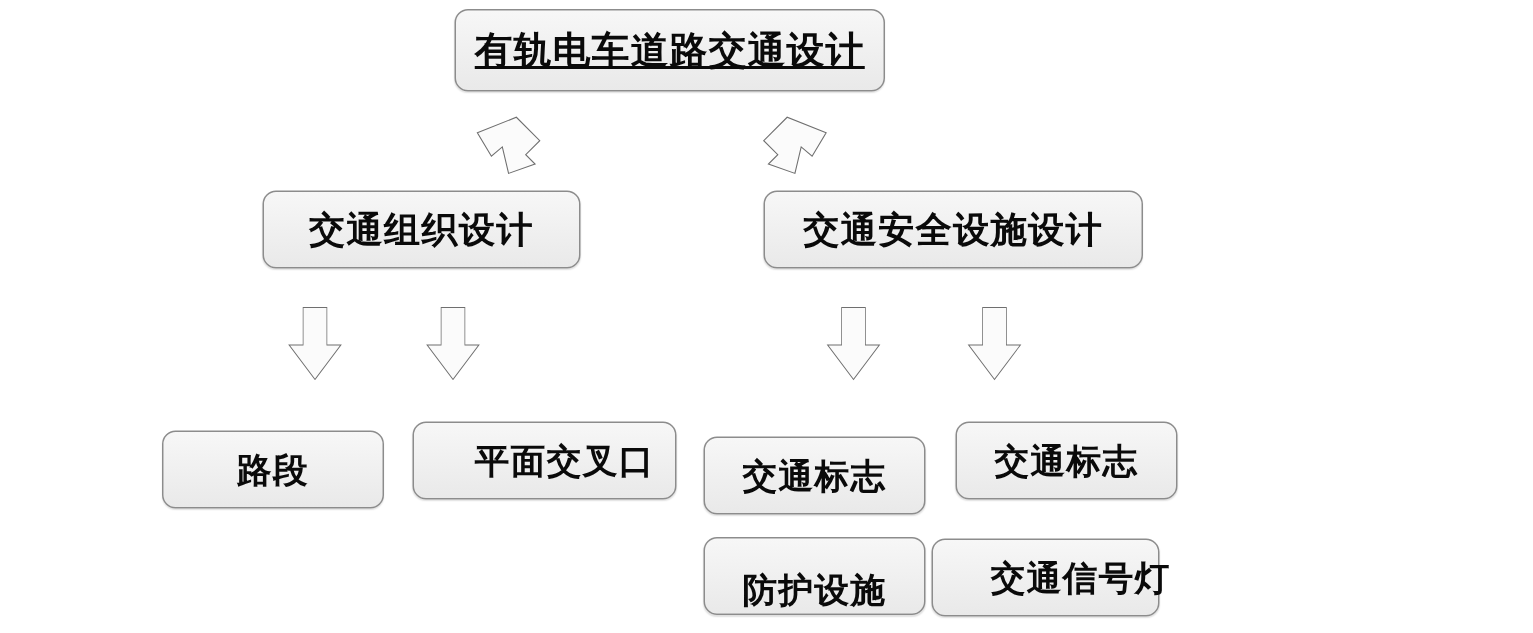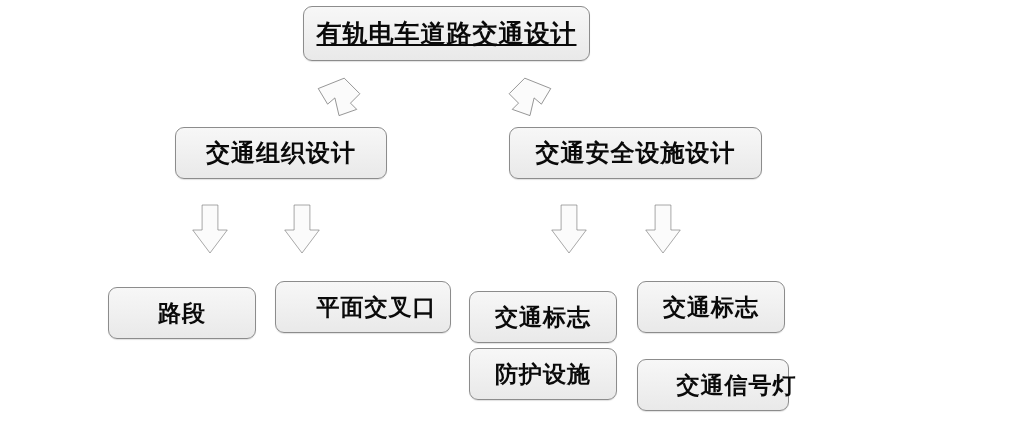--- a/index.html
+++ b/index.html
@@ -67,24 +67,24 @@
   </div>
   <div class="node node-leaf" id="node-leaf-1" style="left: 275px; top: 281px; width: 176px; height: 52px; border-color: rgb(140, 140, 140); color: rgb(10, 10, 10); background: linear-gradient(rgb(247, 247, 247) 0%, rgb(233, 233, 233) 100%); padding-left: 27px;">
     <span>平面交叉口</span>
   </div>
   <div class="node node-leaf" id="node-leaf-2" style="left: 469px; top: 291px; width: 148px; height: 52px; border-color: rgb(140, 140, 140); color: rgb(10, 10, 10); background: linear-gradient(rgb(247, 247, 247) 0%, rgb(233, 233, 233) 100%);">
     <span>交通标志</span>
   </div>
   <div class="node node-leaf" id="node-leaf-3" style="left: 637px; top: 281px; width: 148px; height: 52px; border-color: rgb(140, 140, 140); color: rgb(10, 10, 10); background: linear-gradient(rgb(247, 247, 247) 0%, rgb(233, 233, 233) 100%);">
     <span>交通标志</span>
   </div>
-  <div class="node node-leaf" id="node-leaf-5" style="left: 469px; top: 348px; width: 148px; height: 52px; border-color: rgb(140, 140, 140); color: rgb(10, 10, 10); background: linear-gradient(rgb(247, 247, 247) 0%, rgb(233, 233, 233) 100%);">
+  <div class="node node-leaf" id="node-leaf-5" style="left: 469px; top: 358px; width: 148px; height: 52px; border-color: rgb(140, 140, 140); color: rgb(10, 10, 10); background: linear-gradient(rgb(247, 247, 247) 0%, rgb(233, 233, 233) 100%); align-items: flex-end;">
     <span>防护设施</span>
   </div>
-  <div class="node node-leaf" id="node-leaf-6" style="left: 637px; top: 359px; width: 152px; height: 52px; border-color: rgb(140, 140, 140); color: rgb(10, 10, 10); background: linear-gradient(rgb(247, 247, 247) 0%, rgb(233, 233, 233) 100%); padding-left: 47px;">
+  <div class="node node-leaf" id="node-leaf-6" style="left: 621px; top: 359px; width: 152px; height: 52px; border-color: rgb(140, 140, 140); color: rgb(10, 10, 10); background: linear-gradient(rgb(247, 247, 247) 0%, rgb(233, 233, 233) 100%); padding-left: 47px;">
     <span>交通信号灯</span>
   </div>
 
   <svg class="arrow" id="arrow-0" viewBox="0 0 100 100" preserveAspectRatio="none" style="left: 312px; top: 74px; width: 52px; height: 52px;">
     <polygon points="62,8 92,38 74,56 86,68 52,80 44,46 30,58 12,28" fill="#fbfbfb" stroke="#6f6f6f"></polygon>
   </svg>
   <svg class="arrow" id="arrow-1" viewBox="0 0 100 100" preserveAspectRatio="none" style="left: 505px; top: 74px; width: 52px; height: 52px;">
     <polygon points="38,8 8,38 26,56 14,68 48,80 56,46 70,58 88,28" fill="#fbfbfb" stroke="#6f6f6f"></polygon>
   </svg>
   <svg class="arrow" id="arrow-2" viewBox="0 0 100 100" preserveAspectRatio="none" style="left: 192px; top: 204px; width: 36px; height: 50px;">

